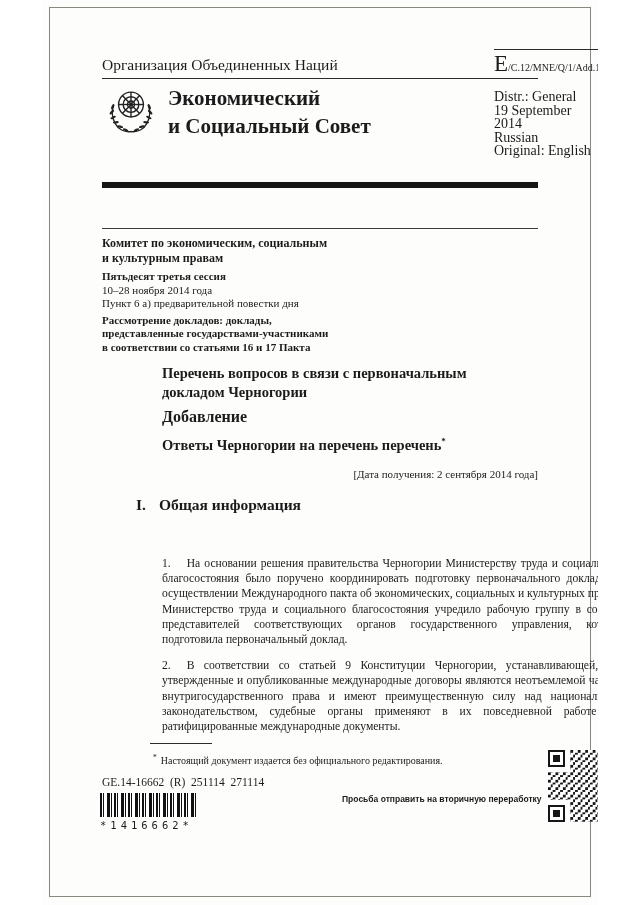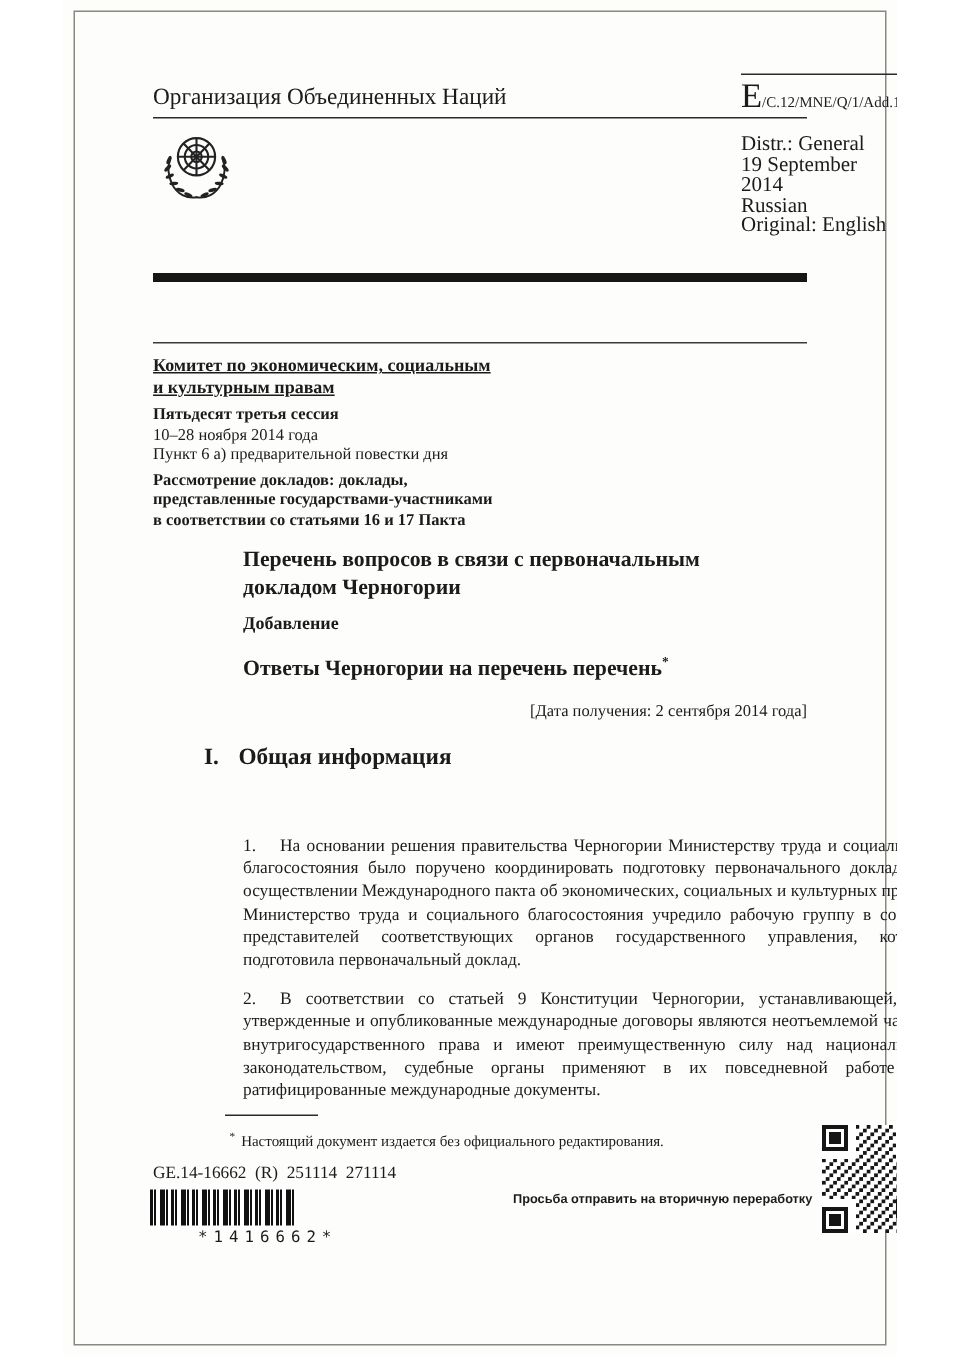--- a/index.html
+++ b/index.html
@@ -17,28 +17,28 @@
   .sym-rest{font-size:10px;}
 
   .emblem{position:absolute;left:62px;top:84px;width:54px;height:54px;}
   .council-title{position:absolute;left:126px;top:84px;font-size:21px;font-weight:bold;line-height:28px;}
   .distr-block{position:absolute;left:452px;top:90px;font-size:14px;line-height:13.5px;}
 
   .thick-bar{position:absolute;left:60px;right:60px;top:182px;height:6px;background:#161616;}
   .thin-rule{position:absolute;left:60px;right:60px;top:228px;height:1px;background:#3a3a3a;}
 
   .committee{position:absolute;left:60px;top:236px;width:380px;}
-  .c-bold12{font-weight:bold;font-size:12px;line-height:15px;text-decoration:underline;}
+  .c-bold12{font-weight:bold;font-size:12px;line-height:15px;}
   .c-bold11{font-weight:bold;font-size:11px;line-height:13.5px;}
   .c-reg11{font-size:11px;line-height:13.5px;}
   .mt4{margin-top:4px;}
   .mt3{margin-top:3px;}
 
   .doc-title{position:absolute;left:120px;top:364px;width:370px;font-size:14.5px;font-weight:bold;line-height:19px;}
-  .addendum{position:absolute;left:120px;top:408px;font-size:12px;font-weight:bold;}
+  .addendum{position:absolute;left:120px;top:408px;font-size:16px;font-weight:bold;}
   .answers-title{position:absolute;left:120px;top:436px;font-size:14.5px;font-weight:bold;}
   .answers-title sup{font-size:9px;}
   .received{position:absolute;right:60px;top:468px;font-size:11px;text-align:right;}
 
   .section-head{position:absolute;left:94px;top:496px;display:flex;gap:13px;font-size:15.5px;font-weight:bold;}
 
   .body-text{position:absolute;left:120px;top:528px;width:462px;font-size:11.6px;line-height:15.2px;text-align:justify;margin-top:28px;}
   .para + .para{margin-top:11px;}
   .pnum{margin-right:16px;}
 
@@ -47,21 +47,21 @@
   .footnote sup{font-size:7.5px;margin-right:4px;}
 
   .ge-number{position:absolute;left:60px;top:776px;font-size:11.5px;white-space:pre;}
   .barcode{position:absolute;left:58px;top:793px;width:100px;}
   .barcode-bars{height:24px;width:96px;
     background:repeating-linear-gradient(90deg,
       #111 0px,#111 2px,#fff 2px,#fff 3px,
       #111 3px,#111 4px,#fff 4px,#fff 7px,
       #111 7px,#111 10px,#fff 10px,#fff 11px,
       #111 11px,#111 12px,#fff 12px,#fff 14px);}
-  .barcode-text{font-family:"DejaVu Sans Mono",monospace;font-size:10.5px;letter-spacing:4px;margin-top:2px;margin-left:32px;}
+  .barcode-text{font-family:"DejaVu Sans Mono",monospace;font-size:10.5px;letter-spacing:4px;margin-top:2px;}
 
   .recycle{position:absolute;left:300px;top:789px;display:flex;align-items:center;gap:6px;}
   .recycle-text{font-family:"Liberation Sans","DejaVu Sans",sans-serif;font-weight:bold;font-size:8.5px;}
   .recycle-icon{font-size:20px;line-height:1;}
 
   .qr{position:absolute;left:506px;top:750px;width:72px;height:72px;}
 </style>
 </head>
 <body>
 
@@ -101,20 +101,24 @@
         <ellipse cx="84" cy="42" rx="2.2" ry="5.5" transform="rotate(-25 84 42)"></ellipse>
         <ellipse cx="85.5" cy="52" rx="2.2" ry="5.5" transform="rotate(-45 85.5 52)"></ellipse>
         <ellipse cx="83" cy="62" rx="2.2" ry="5.5" transform="rotate(-65 83 62)"></ellipse>
         <ellipse cx="78" cy="71" rx="2.2" ry="5.5" transform="rotate(-85 78 71)"></ellipse>
         <ellipse cx="70" cy="79" rx="2.2" ry="5.5" transform="rotate(-105 70 79)"></ellipse>
         <ellipse cx="60" cy="85" rx="2.2" ry="5.5" transform="rotate(-115 60 85)"></ellipse>
       </g>
     </svg>
   </div>
 
+  <div class="council-title">
+    <div>Экономический</div>
+    <div>и Социальный Совет</div>
+  </div>
 
   <div class="distr-block">
     <div>Distr.: General</div>
     <div>19 September 2014</div>
     <div>Russian</div>
     <div>Original: English</div>
   </div>
 
   <div class="thick-bar"></div>
   <div class="thin-rule"></div>

